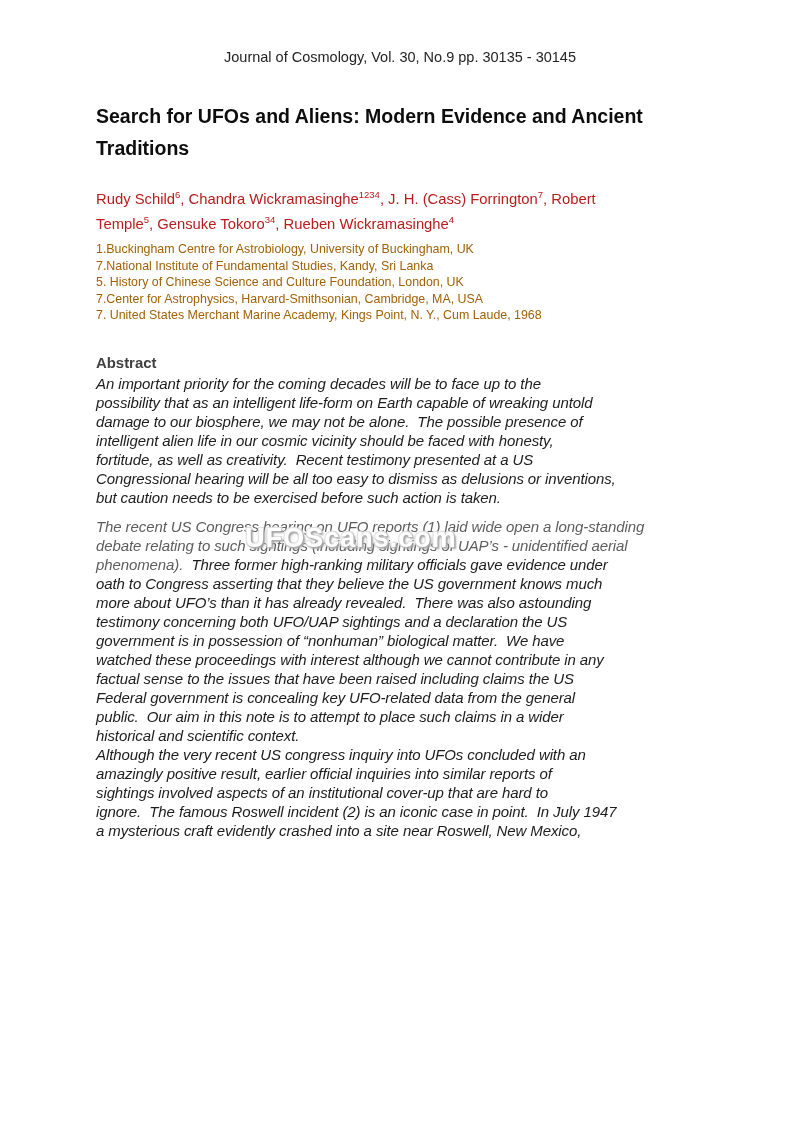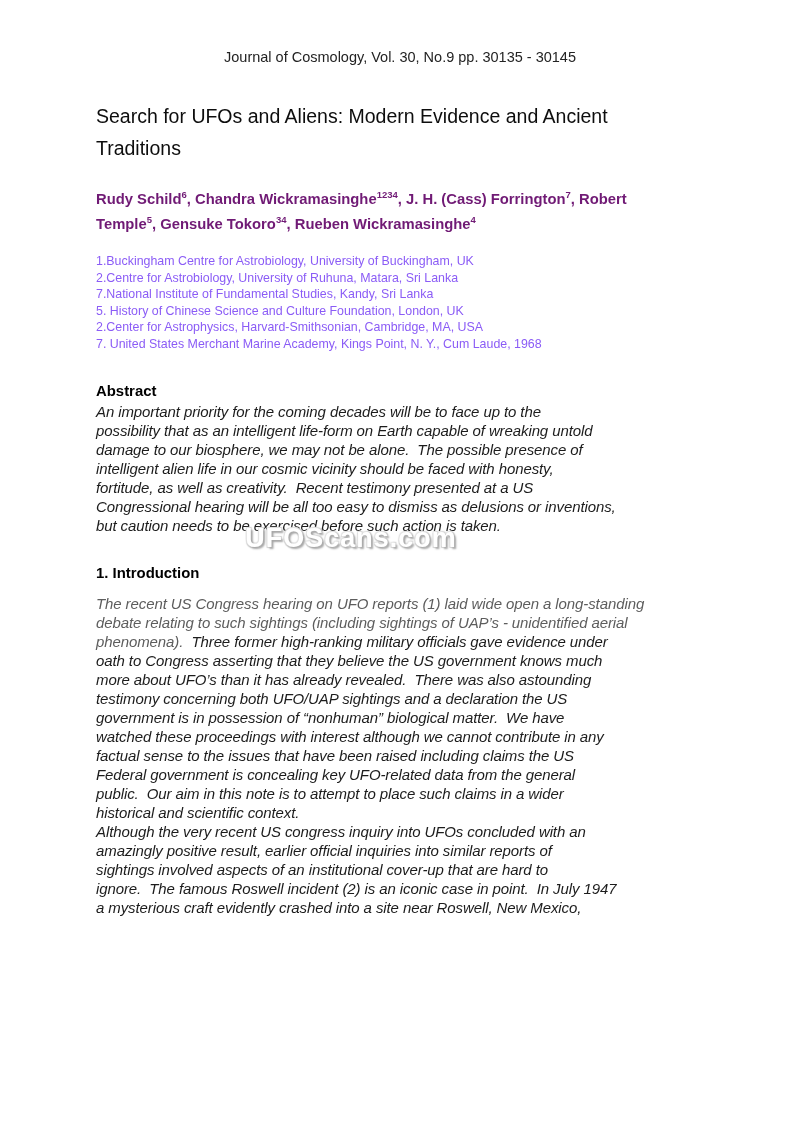--- a/index.html
+++ b/index.html
@@ -24,49 +24,48 @@
   .doc-header {
     width: 608px;
     text-align: center;
     font-size: 14.5px;
     line-height: 18px;
     color: #232323;
   }
   .title {
     margin: 35px 0 8px 0;
     font-size: 19.5px;
-    font-weight: normal;
+    font-weight: bold;
     line-height: 31.5px;
     color: #0d0d0d;
     white-space: pre-line;
   }
   .authors {
     margin-top: 24px;
     font-size: 14.8px;
     line-height: 23.5px;
-    color: #701a75;
-    font-weight: bold;
+    color: #b91c1c;
   }
   .authors sup {
     font-size: 9.5px;
     vertical-align: baseline;
     position: relative;
     top: -6px;
   }
   .affiliations {
-    margin-top: 16px;
+    margin-top: 4px;
     font-size: 12.4px;
     line-height: 16.5px;
-    color: #8b5cf6;
+    color: #a16207;
   }
   .section-heading {
     font-size: 14.9px;
     font-weight: bold;
     line-height: 22px;
-    color: #000000;
+    color: #404040;
   }
   .abstract-heading { margin-top: 28px; }
   .intro-heading    { margin-top: 27px; }
   .body-text {
     font-size: 15px;
     line-height: 19px;
     letter-spacing: -0.1px;
     color: #1c1c1c;
     white-space: pre-wrap;
     font-style: italic;
@@ -109,38 +108,36 @@
     <h1 class="title">Search for UFOs and Aliens: Modern Evidence and Ancient
 Traditions</h1>
 
     <div class="authors" id="authors">
         <div><span>Rudy Schild</span><sup>6</sup><span>, Chandra Wickramasinghe</span><sup>1234</sup><span>, J. H. (Cass) Forrington</span><sup>7</sup><span>, Robert</span></div>
         <div><span>Temple</span><sup>5</sup><span>, Gensuke Tokoro</span><sup>34</sup><span>, Rueben Wickramasinghe</span><sup>4</sup></div>
       </div>
 
     <div class="affiliations">
       <div>1.Buckingham Centre for Astrobiology, University of Buckingham, UK</div>
-      <div>2.Centre for Astrobiology, University of Ruhuna, Matara, Sri Lanka</div>
       <div>7.National Institute of Fundamental Studies, Kandy, Sri Lanka</div>
       <div>5. History of Chinese Science and Culture Foundation, London, UK</div>
-      <div>2.Center for Astrophysics, Harvard-Smithsonian, Cambridge, MA, USA</div>
+      <div>7.Center for Astrophysics, Harvard-Smithsonian, Cambridge, MA, USA</div>
       <div>7. United States Merchant Marine Academy, Kings Point, N. Y., Cum Laude, 1968</div>
     </div>
 
     <div class="section-heading abstract-heading">Abstract</div>
 
     <div class="body-text">An important priority for the coming decades will be to face up to the
 possibility that as an intelligent life-form on Earth capable of wreaking untold
 damage to our biosphere, we may not be alone.  The possible presence of
 intelligent alien life in our cosmic vicinity should be faced with honesty,
 fortitude, as well as creativity.  Recent testimony presented at a US
 Congressional hearing will be all too easy to dismiss as delusions or inventions,
 but caution needs to be exercised before such action is taken.</div>
 
-    <div class="section-heading intro-heading">1. Introduction</div>
 
     <div class="body-text para1"><span class="light">The recent US Congress hearing on UFO reports (1) laid wide open a long-standing
 debate relating to such sightings (including sightings of UAP’s - unidentified aerial
 phenomena).</span><span>  Three former high-ranking military officials gave evidence under
 oath to Congress asserting that they believe the US government knows much
 more about UFO’s than it has already revealed.  There was also astounding
 testimony concerning both UFO/UAP sightings and a declaration the US
 government is in possession of “nonhuman” biological matter.  We have
 watched these proceedings with interest although we cannot contribute in any
 factual sense to the issues that have been raised including claims the US

